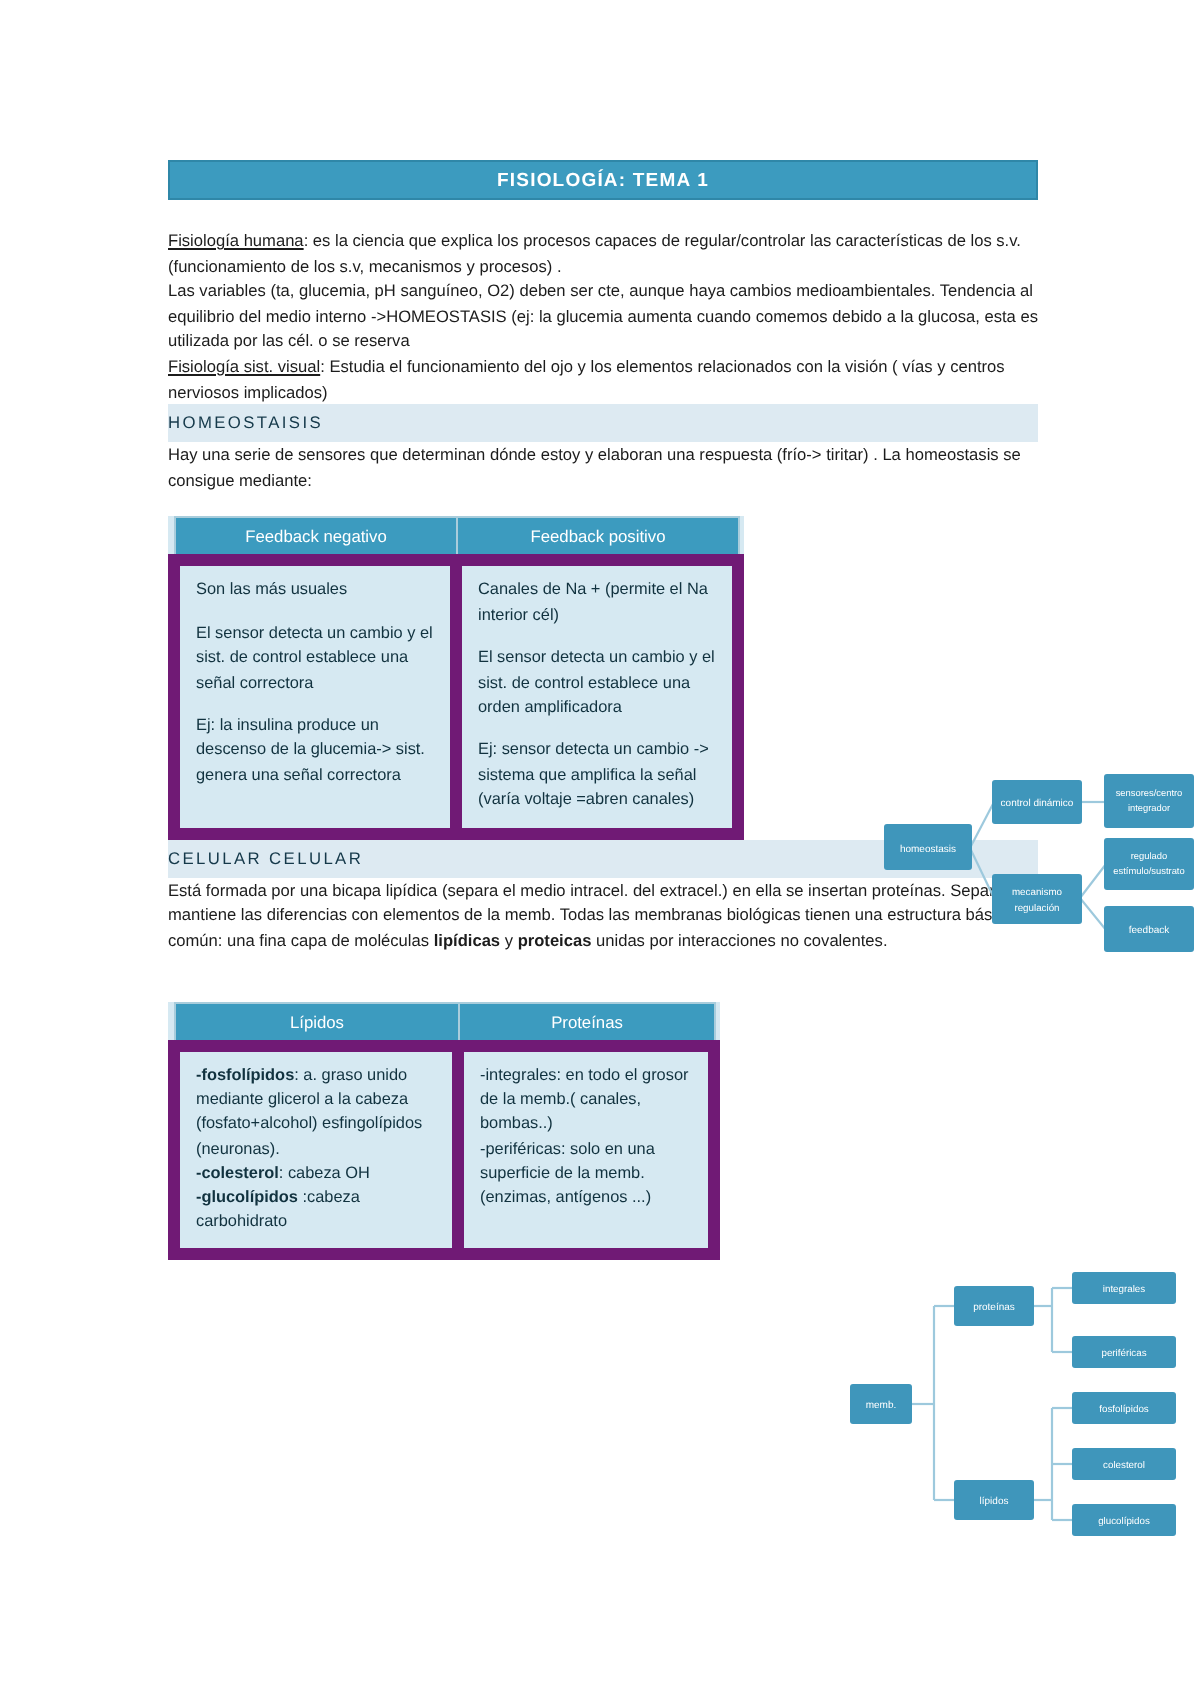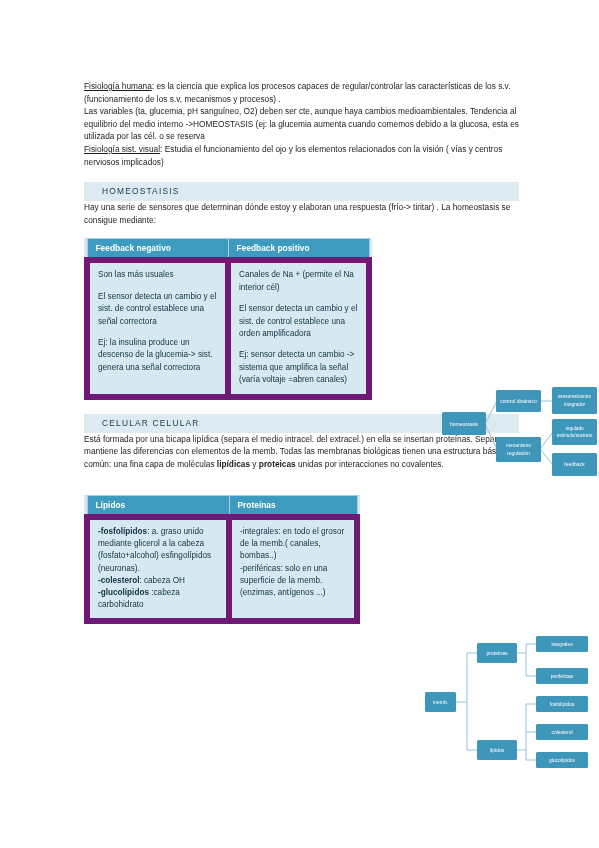--- a/index.html
+++ b/index.html
@@ -47,51 +47,50 @@
   }
 
   
   .para {
     font-size: 8.3px;
     line-height: 12.6px;
     color: #1c1c1c;
     margin: 0;
   }
   .para.gap-top { }
-  .para.first { }
+  .para.first { margin-top: 14px; }
 
   .u { text-decoration: underline; }
   .b { font-weight: bold; text-align: center; }
 
   
   .section-band {
     background: #ddeaf2;
     color: #15394a;
     font-size: 8.4px;
     letter-spacing: 1.2px;
-    padding: 5px 8px 5px 18px;
+    padding: 5px 8px 5px 0;
     box-sizing: border-box;
     height: 19px;
     line-height: 9px;
-    margin-top: 14px;
   }
 
   
   .tbl-wrap { margin-top: 12px; position: relative; }
   table.info {
     border-collapse: collapse;
     table-layout: fixed;
     font-size: 8.2px;
     background: #d6e9f2;
   }
   table.info th {
     background: #3c9bbf;
     color: #ffffff;
-    font-weight: bold;
-    text-align: left;
+    font-weight: normal;
+    text-align: center;
     font-size: 8.4px;
     padding: 4px 7px 4px 8px;
     border: 1px solid #a9cddc;
     line-height: 10px;
   }
   table.info td {
     background: #d6e9f2;
     color: #11323f;
     vertical-align: top;
     padding: 6px 7px 7px 8px;
@@ -128,20 +127,23 @@
 
   #homeostasis-diagram { left: 440px; top: 368px; }
   #membrane-diagram  { left: 420px; top: 636px; }
 </style>
 </head>
 <body>
 
 <div class="page">
   <div class="content">
 
+    <div class="title-bar">
+      <span>FISIOLOGÍA: TEMA 1</span>
+    </div>
 
     <p class="para first">
       <span class="u">Fisiología humana</span><span>: es la ciencia que explica los procesos capaces de regular/controlar las características de los s.v. (funcionamiento de los s.v, mecanismos y procesos) .</span>
     </p>
 
     <p class="para gap-top">Las variables (ta, glucemia, pH sanguíneo, O2) deben ser cte, aunque haya cambios medioambientales. Tendencia al equilibrio del medio interno -&gt;HOMEOSTASIS (ej: la glucemia aumenta cuando comemos debido a la glucosa, esta es utilizada por las cél. o se reserva</p>
 
     <p class="para gap-top">
       <span class="u">Fisiología sist. visual</span><span>: Estudia el funcionamiento del ojo y los elementos relacionados con la visión ( vías y centros nerviosos implicados)</span>
     </p>

